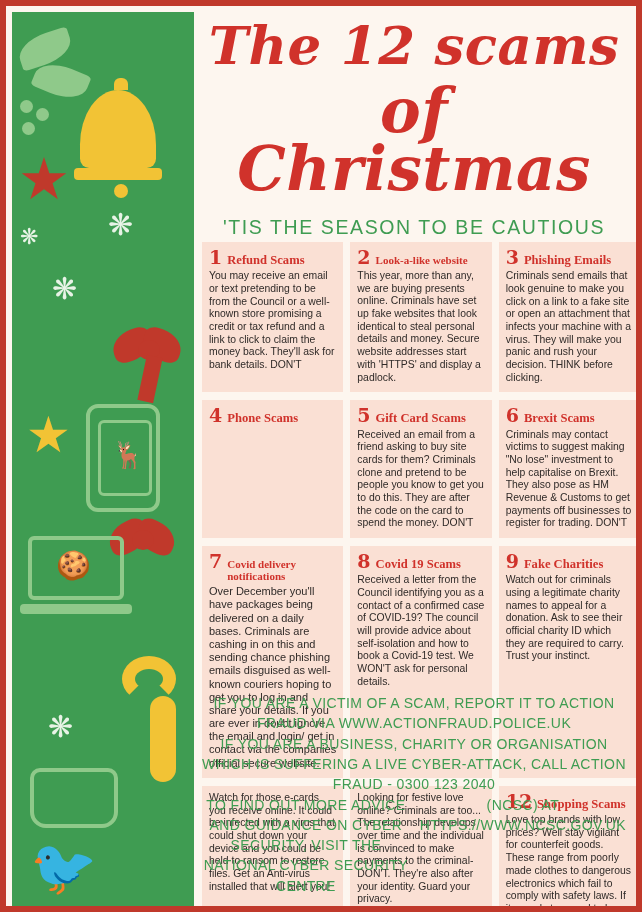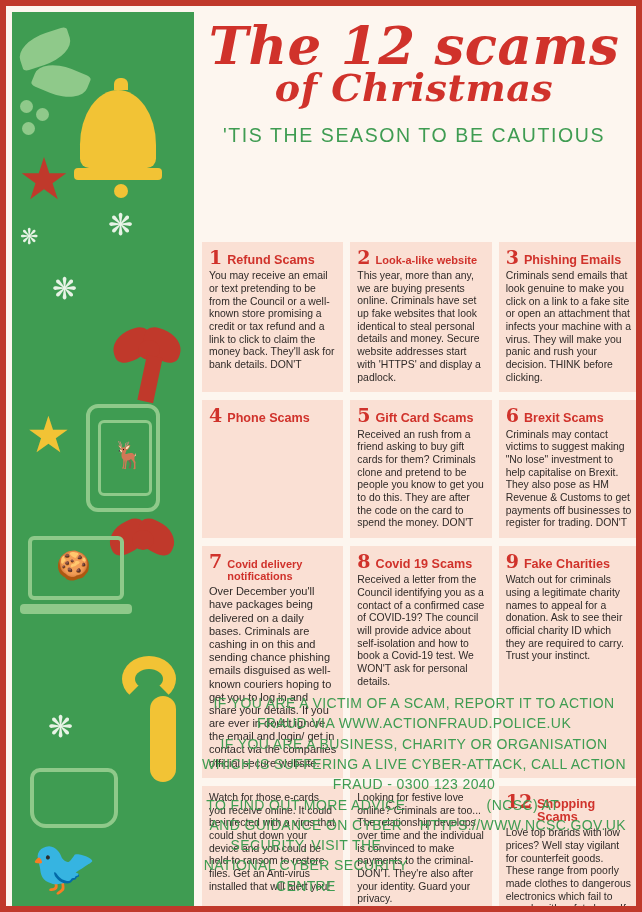--- a/index.html
+++ b/index.html
@@ -98,21 +98,21 @@
   .title-line {
     font-family: "DejaVu Serif", serif;
     color: #d0322b;
     font-weight: bold;
     font-style: italic;
     text-align: center;
     line-height: 0.95;
     letter-spacing: 0.5px;
   }
   .title-1 { font-size: 53px; }
-  .title-2 { font-size: 38px; margin-top: 0; }
+  .title-2 { font-size: 61px; margin-top: 12px; }
   .subtitle {
     margin-top: 18px;
     text-align: center;
     color: #3f9c52;
     font-size: 19.5px;
     letter-spacing: 1.6px;
     font-family: "Liberation Sans", sans-serif;
   }
 
   
@@ -138,20 +138,21 @@
     font-weight: bold;
     font-size: 19px;
     line-height: 1;
     font-family: "DejaVu Serif", serif;
   }
   .card-title {
     color: #d0322b;
     font-size: 12.6px;
     font-weight: bold;
     line-height: 1.05;
+    font-family: Liberation Serif, serif;
   }
   .card-title.small { font-size: 11px; }
   .card-body {
     color: #2f2a28;
     font-size: 10.4px;
     line-height: 1.22;
   }
   .card-body.tiny { font-size: 11px; line-height: 1.2; }
 
   
@@ -283,21 +284,21 @@
         <span class="card-num">4</span>
         <span class="card-title">Phone Scams</span>
       </div>
     </div>
 
     <div class="card">
       <div class="card-head">
         <span class="card-num">5</span>
         <span class="card-title">Gift Card Scams</span>
       </div>
-      <div class="card-body">Received an rush from a friend asking to buy gift cards for them? Criminals clone and pretend to be people you know to get you to do this. They are after the code on the card to spend the money. DON'T</div>
+      <div class="card-body">Received an email from a friend asking to buy site cards for them? Criminals clone and pretend to be people you know to get you to do this. They are after the code on the card to spend the money. DON'T</div>
     </div>
 
     <div class="card">
       <div class="card-head">
         <span class="card-num">6</span>
         <span class="card-title">Brexit Scams</span>
       </div>
       <div class="card-body">Criminals may contact victims to suggest making "No lose" investment to help capitalise on Brexit. They also pose as HM Revenue &amp; Customs to get payments off businesses to register for trading. DON'T</div>
     </div>
 

